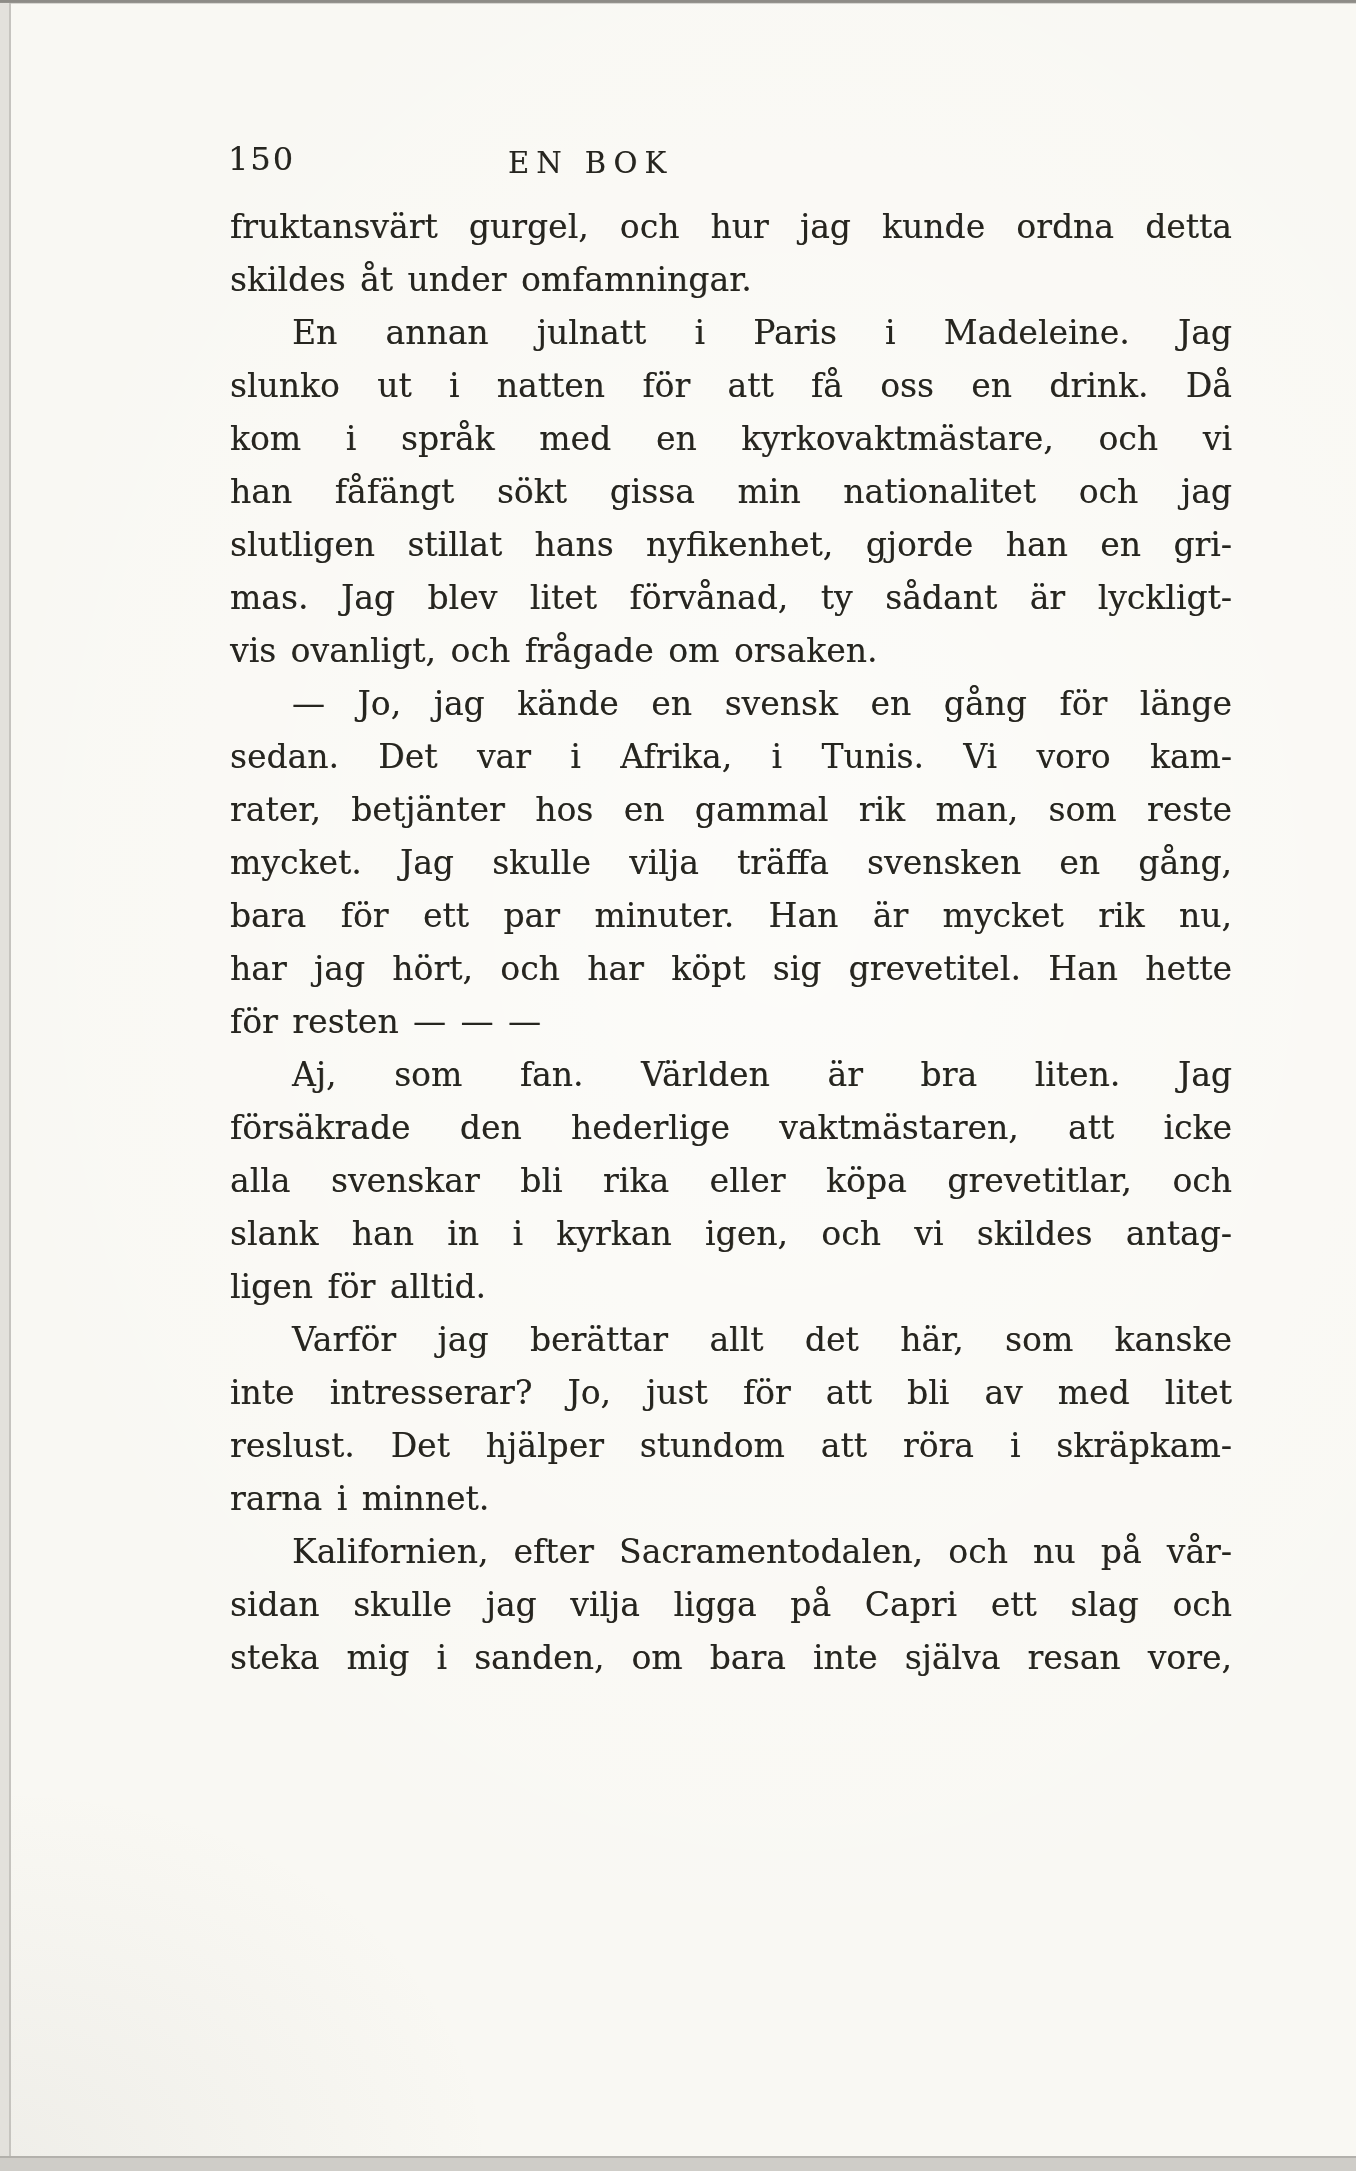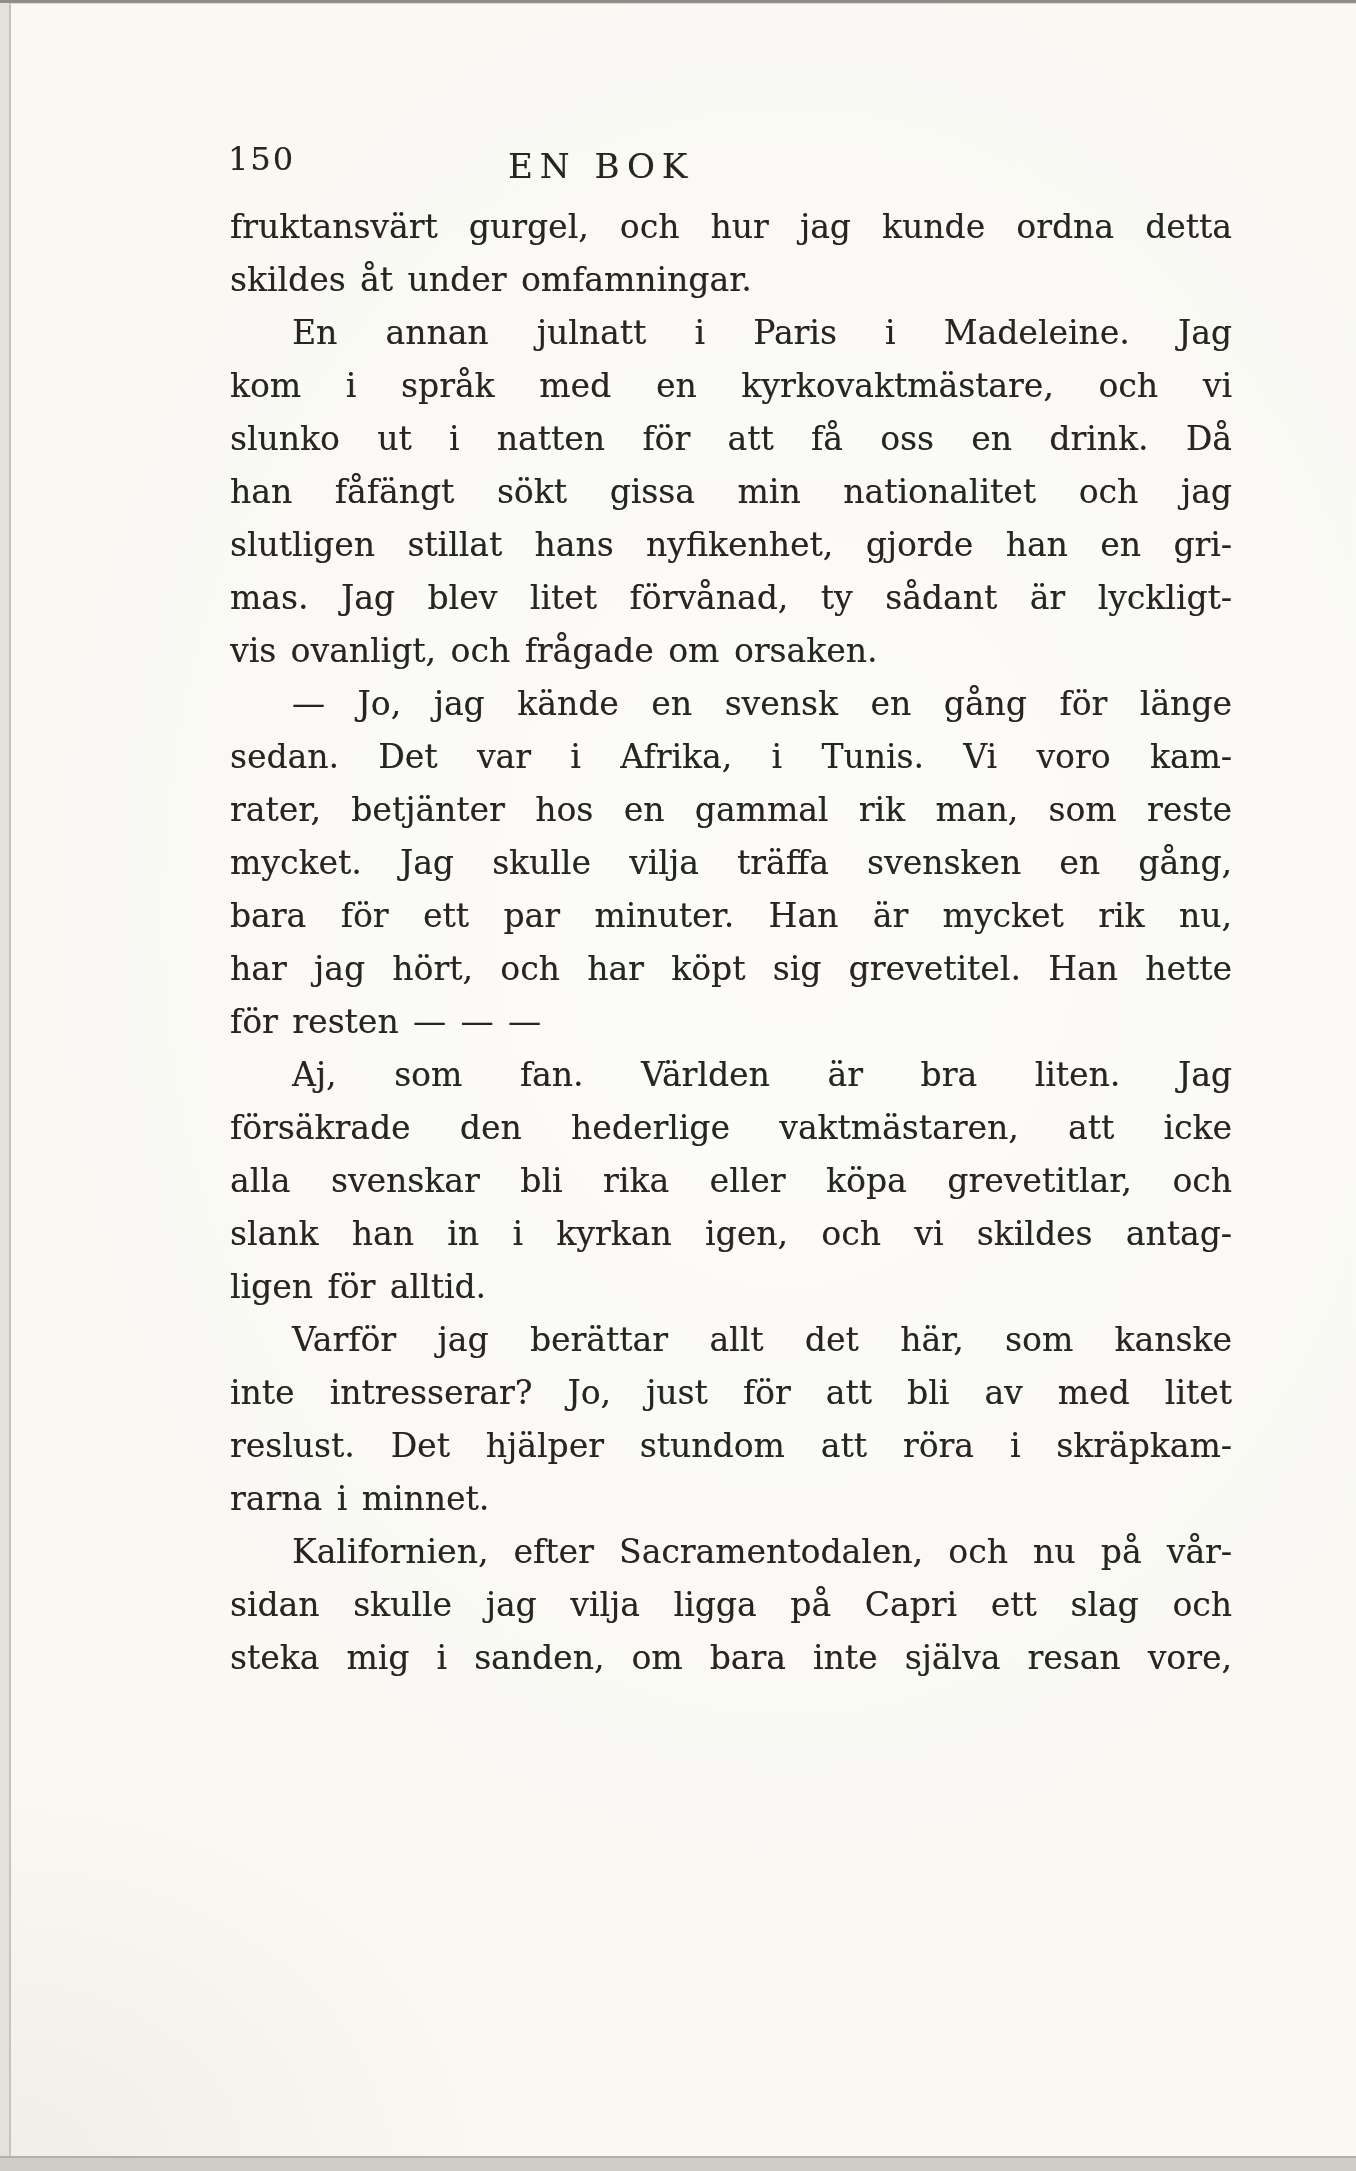--- a/index.html
+++ b/index.html
@@ -43,21 +43,21 @@
     background:var(--scan-bottom);
     border-top:2px solid #b3b1ac;
   }
   header{position:absolute;top:0;left:0;right:0;height:200px;}
   .page-number{
     position:absolute;left:228px;top:140px;
     font-size:32px;letter-spacing:2px;
   }
   .running-title{
     position:absolute;left:508px;top:146px;
-    font-size:34px;letter-spacing:7px;text-align:right;
+    font-size:29px;letter-spacing:7px;text-align:right;
   }
   main{
     position:absolute;top:200px;left:230px;width:1002px;
   }
   .para{margin:0;}
   .line{
     font-size:33px;
     line-height:53px;
     word-spacing:2px;
     text-align:justify;
@@ -86,22 +86,22 @@
     <span class="running-title">EN BOK</span>
   </header>
 
   <main id="text-body">
       <div class="para">
         <div class="line">fruktansvärt gurgel, och hur jag kunde ordna detta</div>
         <div class="line no-just">skildes åt under omfamningar.</div>
       </div>
       <div class="para indent">
         <div class="line">En annan julnatt i Paris i Madeleine. Jag</div>
+        <div class="line">slunko ut i natten för att få oss en drink. Då</div>
         <div class="line">kom i språk med en kyrkovaktmästare, och vi</div>
-        <div class="line">slunko ut i natten för att få oss en drink. Då</div>
         <div class="line">han fåfängt sökt gissa min nationalitet och jag</div>
         <div class="line">slutligen stillat hans nyfikenhet, gjorde han en gri-</div>
         <div class="line">mas. Jag blev litet förvånad, ty sådant är lyckligt-</div>
         <div class="line no-just">vis ovanligt, och frågade om orsaken.</div>
       </div>
       <div class="para indent">
         <div class="line">— Jo, jag kände en svensk en gång för länge</div>
         <div class="line">sedan. Det var i Afrika, i Tunis. Vi voro kam-</div>
         <div class="line">rater, betjänter hos en gammal rik man, som reste</div>
         <div class="line">mycket. Jag skulle vilja träffa svensken en gång,</div>

